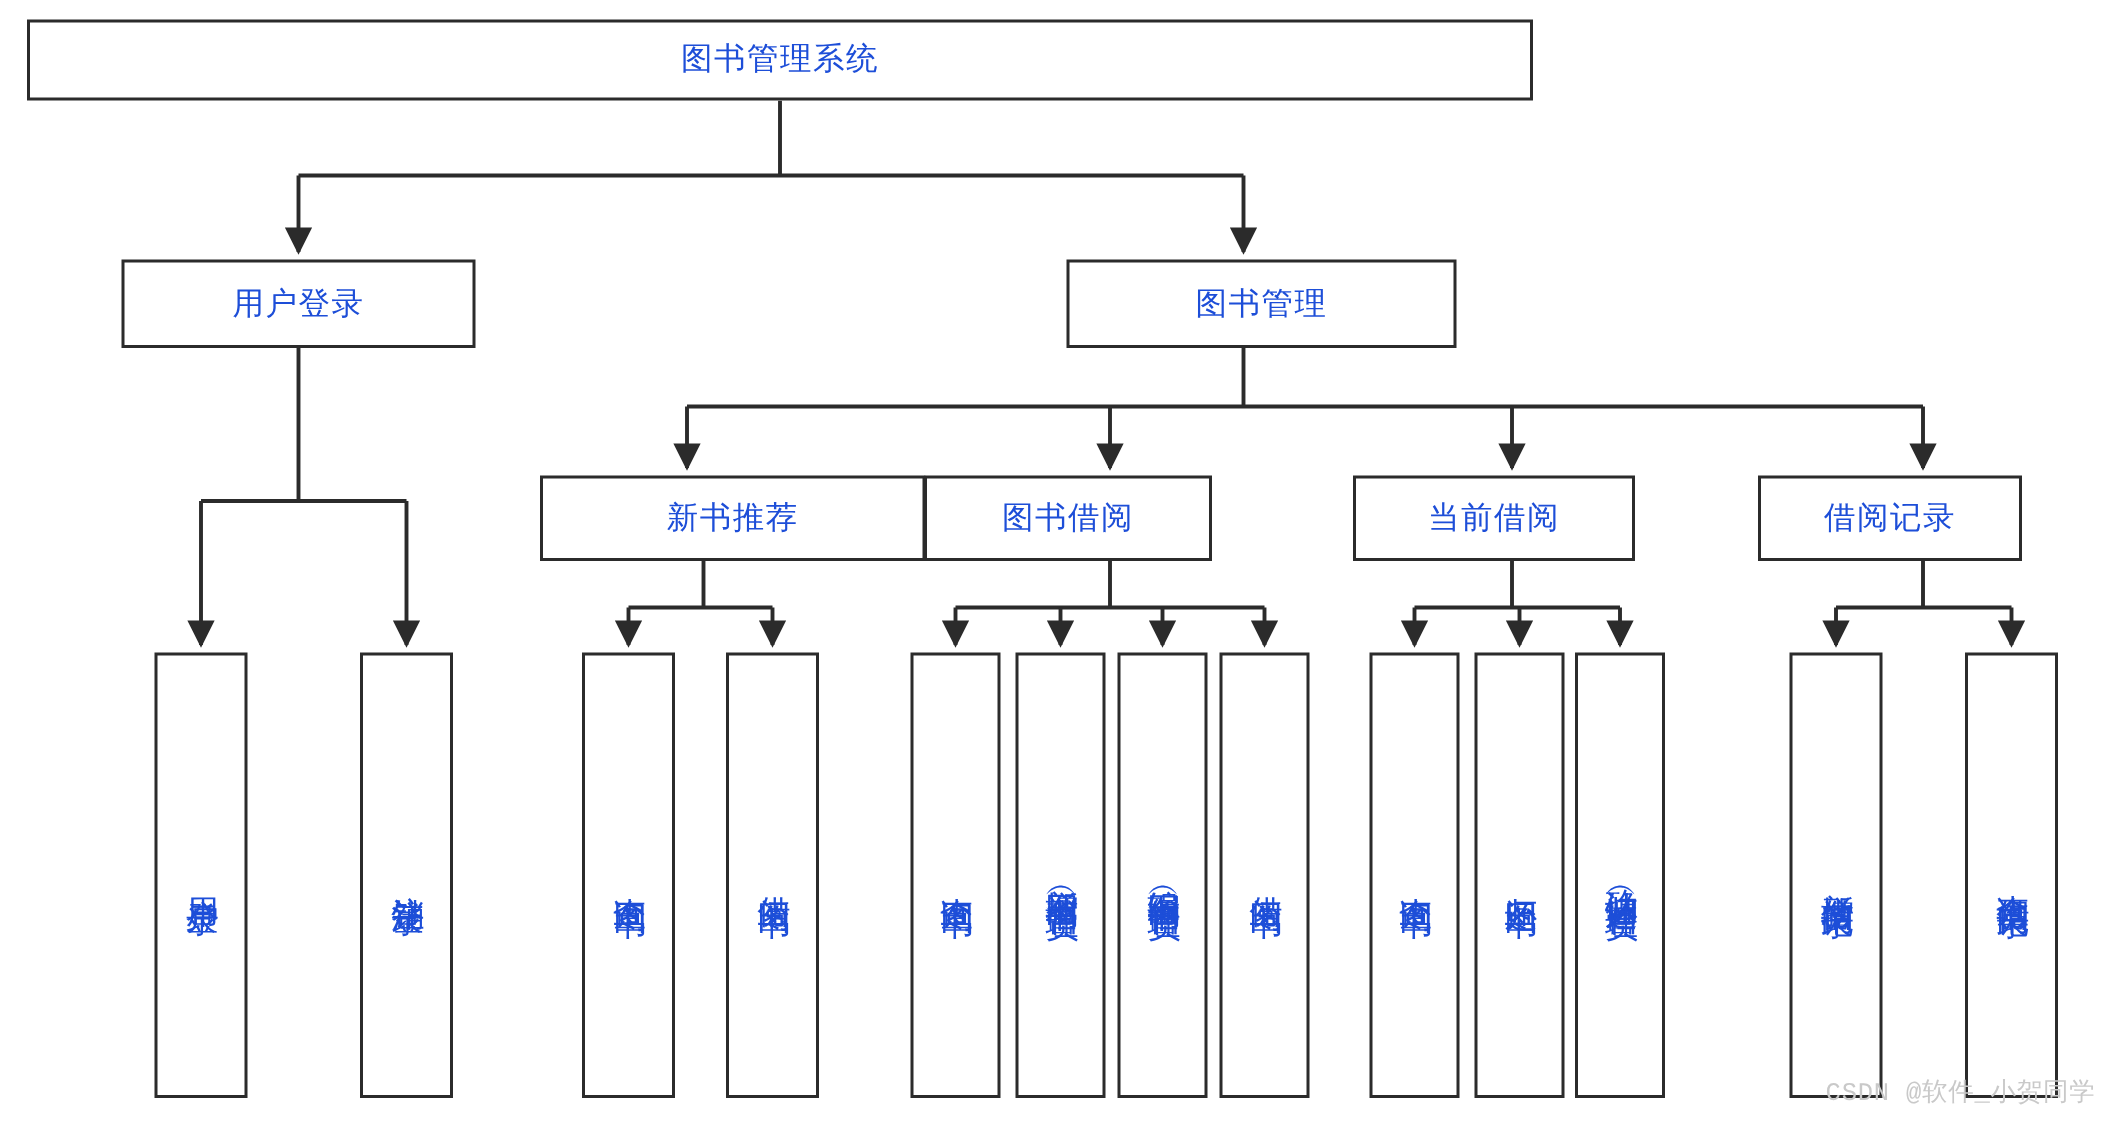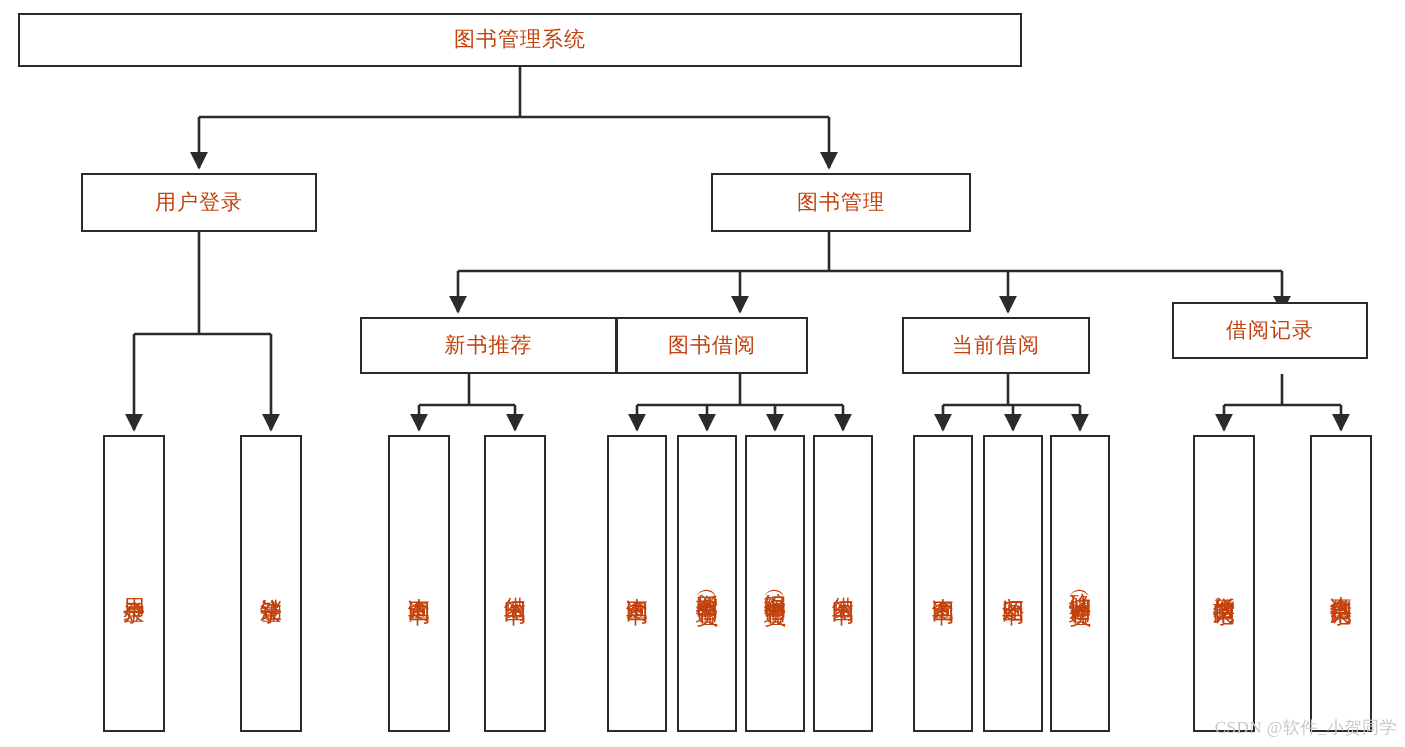--- a/index.html
+++ b/index.html
@@ -25,21 +25,21 @@
     height: 747px;
   }
   .node {
     position: absolute;
     box-sizing: border-box;
     border: 2px solid #2b2b2b;
     background: #ffffff;
     display: flex;
     align-items: center;
     justify-content: center;
-    color: #c2410c;
+    color: #1d4ed8;
   }
   .node.horizontal {
     font-size: 21px;
     letter-spacing: 1px;
     line-height: 1.2;
   }
   .node.vertical {
     writing-mode: vertical-rl;
     text-orientation: upright;
     font-size: 22px;
@@ -54,21 +54,21 @@
     text-align: center;
   }
   #watermark {
     position: absolute;
     right: 8px;
     bottom: 8px;
     font-size: 17px;
     color: #c9c9c9;
     letter-spacing: 0.5px;
     white-space: nowrap;
-    font-family: Liberation Serif, serif;
+    font-family: Liberation Mono, monospace;
   }
 </style>
 </head>
 <body>
 
 <div id="canvas">
 
   <svg id="diagram-svg" viewBox="0 0 1405 747" xmlns="http://www.w3.org/2000/svg">
     <defs>
       <marker id="arrow" viewBox="0 0 10 10" refX="9" refY="5" markerWidth="7" markerHeight="7" orient="auto-start-reverse">
@@ -135,21 +135,21 @@
 
   <div class="node horizontal" style="left:360px; top:317px; width:257px; height:57px;">
     <span>新书推荐</span>
   </div>
   <div class="node horizontal" style="left:616px; top:317px; width:192px; height:57px;">
     <span>图书借阅</span>
   </div>
   <div class="node horizontal" style="left:902px; top:317px; width:188px; height:57px;">
     <span>当前借阅</span>
   </div>
-  <div class="node horizontal" style="left:1172px; top:302px; width:196px; height:57px;">
+  <div class="node horizontal" style="left:1172px; top:317px; width:176px; height:57px;">
     <span>借阅记录</span>
   </div>
 
   <div class="node vertical" style="left:103px; top:435px; width:62px; height:297px;">
     <span class="vtext">用户登录</span>
   </div>
   <div class="node vertical" style="left:240px; top:435px; width:62px; height:297px;">
     <span class="vtext">注销登录</span>
   </div>
 

